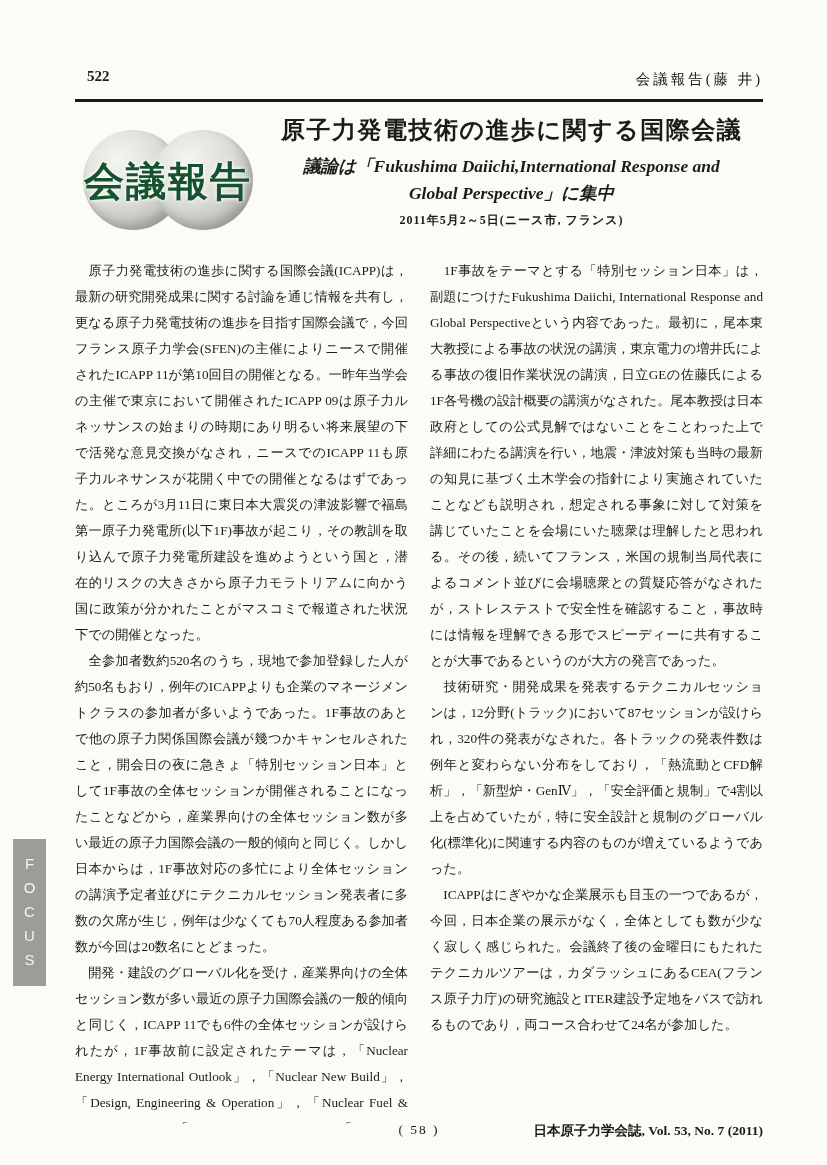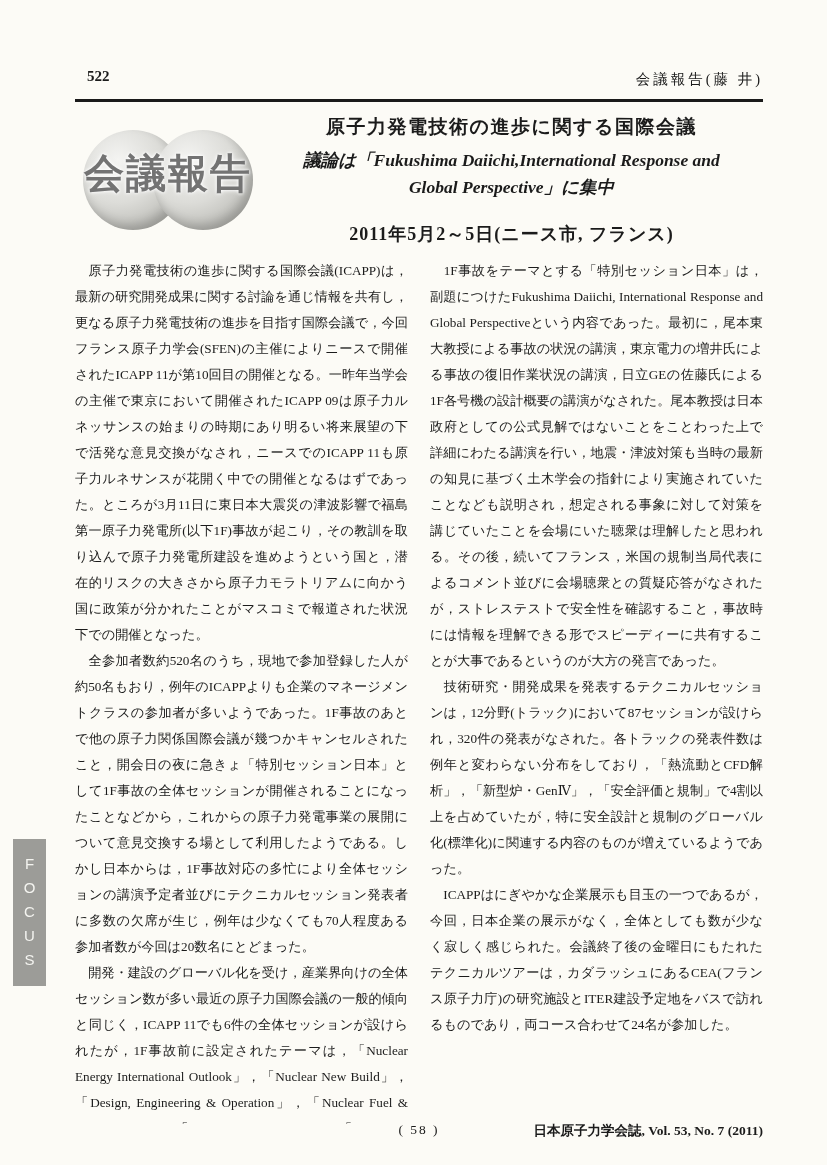--- a/index.html
+++ b/index.html
@@ -44,47 +44,47 @@
     position:absolute;left:8px;top:18px;width:170px;height:100px;
   }
   .badge .sphere{
     position:absolute;top:0;width:100px;height:100px;border-radius:50%;
     background:radial-gradient(circle at 35% 30%, #f4f4f2 0%, #dcdcd8 45%, #b9b9b4 80%, #a8a8a3 100%);
     box-shadow:inset -4px -6px 10px rgba(0,0,0,0.18);
   }
   .badge .sphere.left{left:0;}
   .badge .sphere.right{left:70px;}
   .badge-text{
-    position:absolute;left:0;top:16px;width:100%;
+    position:absolute;left:0;top:24px;width:100%;
     text-align:center;
     font-size:40px;font-weight:bold;letter-spacing:2px;
-    color:#737373;
+    color:#14532d;
     text-shadow:0 0 3px #fff,0 0 5px #fff;
     font-family:"Liberation Sans","DejaVu Sans",sans-serif;
     white-space:nowrap;
   }
   .titles{
     position:absolute;left:185px;right:0;top:0;
     text-align:center;
   }
   .main-title{
-    font-size:19px;font-weight:bold;letter-spacing:1.5px;
+    font-size:24px;font-weight:bold;letter-spacing:1.5px;
     font-family:"Liberation Sans","DejaVu Sans",sans-serif;
     margin-top:2px;
   }
   .sub-title{
     font-size:17.5px;font-weight:bold;
     margin-top:7px;line-height:1.55;font-style:italic;
   }
   .sub-title .line{display:block;}
   .english-title{
     font-size:16px;margin-top:9px;letter-spacing:0.3px;
   }
   .date-line{
-    font-size:18px;font-weight:bold;margin-top:21px;letter-spacing:1px;
+    font-size:12px;font-weight:bold;margin-top:5px;letter-spacing:1px;
   }
   
   .columns{
     position:absolute;top:258px;left:75px;right:64px;
     display:flex;gap:22px;
   }
   .col{
     flex:1 1 0;
     max-height:866px;overflow:hidden;
     font-size:13.2px;line-height:26px;
@@ -143,21 +143,21 @@
         <span class="line">議論は「Fukushima Daiichi,International Response and</span>
         <span class="line">Global Perspective」に集中</span>
       </div>
       <div class="date-line">2011年5月2～5日(ニース市, フランス)</div>
     </div>
   </div>
 
   <div class="columns">
     <div class="col">
       <p>　原子力発電技術の進歩に関する国際会議(ICAPP)は，最新の研究開発成果に関する討論を通じ情報を共有し，更なる原子力発電技術の進歩を目指す国際会議で，今回フランス原子力学会(SFEN)の主催によりニースで開催されたICAPP 11が第10回目の開催となる。一昨年当学会の主催で東京において開催されたICAPP 09は原子力ルネッサンスの始まりの時期にあり明るい将来展望の下で活発な意見交換がなされ，ニースでのICAPP 11も原子力ルネサンスが花開く中での開催となるはずであった。ところが3月11日に東日本大震災の津波影響で福島第一原子力発電所(以下1F)事故が起こり，その教訓を取り込んで原子力発電所建設を進めようという国と，潜在的リスクの大きさから原子力モラトリアムに向かう国に政策が分かれたことがマスコミで報道された状況下での開催となった。</p>
-      <p>　全参加者数約520名のうち，現地で参加登録した人が約50名もおり，例年のICAPPよりも企業のマネージメントクラスの参加者が多いようであった。1F事故のあとで他の原子力関係国際会議が幾つかキャンセルされたこと，開会日の夜に急きょ「特別セッション日本」として1F事故の全体セッションが開催されることになったことなどから，これからの原子力発電事業の展開について意見交換する場として利用したようである。しかし日本からは，1F事故対応の多忙により全体セッションの講演予定者並びにテクニカルセッション発表者に多数の欠席が生じ，例年は少なくても70人程度ある参加者数が今回は20数名にとどまった。</p>
+      <p>　全参加者数約520名のうち，現地で参加登録した人が約50名もおり，例年のICAPPよりも企業のマネージメントクラスの参加者が多いようであった。1F事故のあとで他の原子力関係国際会議が幾つかキャンセルされたこと，開会日の夜に急きょ「特別セッション日本」として1F事故の全体セッションが開催されることになったことなどから，産業界向けの全体セッション数が多い最近の原子力国際会議の一般的傾向と同じく。しかし日本からは，1F事故対応の多忙により全体セッションの講演予定者並びにテクニカルセッション発表者に多数の欠席が生じ，例年は少なくても70人程度ある参加者数が今回は20数名にとどまった。</p>
       <p>　開発・建設のグローバル化を受け，産業界向けの全体セッション数が多い最近の原子力国際会議の一般的傾向と同じく，ICAPP 11でも6件の全体セッションが設けられたが，1F事故前に設定されたテーマは，「Nuclear Energy International Outlook」，「Nuclear New Build」，「Design, Engineering &amp; Operation」，「Nuclear Fuel &amp; Sustainability」，「Future Nuclear System」，「Nuclear &amp; Society」で，将来の約束された拡大をどのように達成するかについて焦点をあてたものであった。しかし，これらのセッションの講演者の多くは真っ先に1F事故に言及し，講演者が関与する原子力施設については設計基準事故を超える条件を想定したストレステストで安全性を確認したこと，将来さらに教訓を反映していくつもりであることなどが本論の前置きとして述べられていた。</p>
     </div>
     <div class="col">
       <p>　1F事故をテーマとする「特別セッション日本」は，副題につけたFukushima Daiichi, International Response and Global Perspectiveという内容であった。最初に，尾本東大教授による事故の状況の講演，東京電力の増井氏による事故の復旧作業状況の講演，日立GEの佐藤氏による1F各号機の設計概要の講演がなされた。尾本教授は日本政府としての公式見解ではないことをことわった上で詳細にわたる講演を行い，地震・津波対策も当時の最新の知見に基づく土木学会の指針により実施されていたことなども説明され，想定される事象に対して対策を講じていたことを会場にいた聴衆は理解したと思われる。その後，続いてフランス，米国の規制当局代表によるコメント並びに会場聴衆との質疑応答がなされたが，ストレステストで安全性を確認すること，事故時には情報を理解できる形でスピーディーに共有することが大事であるというのが大方の発言であった。</p>
       <p>　技術研究・開発成果を発表するテクニカルセッションは，12分野(トラック)において87セッションが設けられ，320件の発表がなされた。各トラックの発表件数は例年と変わらない分布をしており，「熱流動とCFD解析」，「新型炉・GenⅣ」，「安全評価と規制」で4割以上を占めていたが，特に安全設計と規制のグローバル化(標準化)に関連する内容のものが増えているようであった。</p>
       <p>　ICAPPはにぎやかな企業展示も目玉の一つであるが，今回，日本企業の展示がなく，全体としても数が少なく寂しく感じられた。会議終了後の金曜日にもたれたテクニカルツアーは，カダラッシュにあるCEA(フランス原子力庁)の研究施設とITER建設予定地をバスで訪れるものであり，両コース合わせて24名が参加した。</p>
 
     </div>
   </div>
 

